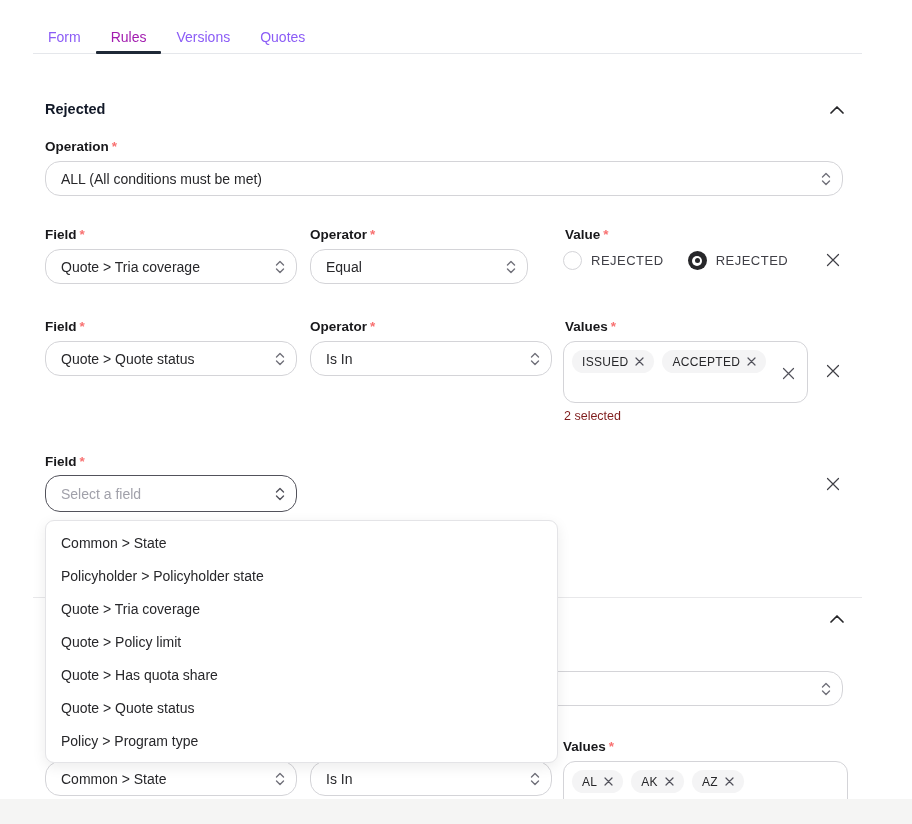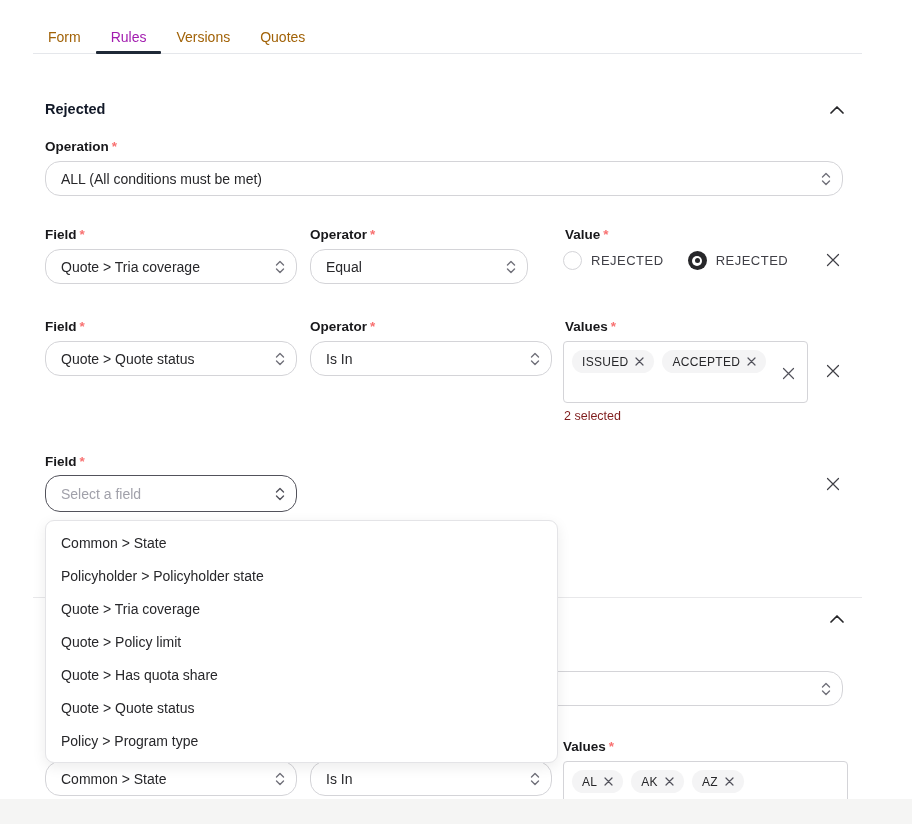--- a/index.html
+++ b/index.html
@@ -15,21 +15,21 @@
 
   
   .tabbar {
     left:33px; top:22px; width:829px; height:32px;
     border-bottom:1px solid #e5e7eb;
     display:flex; align-items:stretch;
   }
   .tab {
     position:relative;
     padding:7px 15px 0 15px;
-    font-size:14px; color:#a16207;
+    font-size:14px; color:#8b5cf6;
     cursor:pointer; white-space:nowrap;
   }
   .tab.active { color:#a21caf; font-weight:500; }
   .tab.active::after {
     content:""; position:absolute; left:0; right:0; bottom:-1px;
     height:3px; background:#1f2937; border-radius:1px;
   }
 
   
   .section-title { font-size:14.5px; font-weight:700; color:#111827; }
@@ -47,21 +47,21 @@
     padding:0 30px 0 15px;
     font-size:14px; color:#27272a;
     cursor:pointer; white-space:nowrap; overflow:hidden;
   }
   .select .caret { position:absolute; right:11px; top:50%; transform:translateY(-50%); display:flex; }
   .select.focused { border:1px solid #52525b; height:37px; }
   .placeholder { color:#a1a1aa; }
 
   
   .chipbox {
-    background:#fff; border:1px solid #d4d4d8; border-radius:4px;
+    background:#fff; border:1px solid #d4d4d8; border-radius:12px;
     padding:8px; display:flex; flex-wrap:wrap; gap:8px; align-content:flex-start;
   }
   .chip {
     background:#f4f4f5; border-radius:12px; height:23px;
     padding:0 10px; display:inline-flex; align-items:center; gap:7px;
     font-size:12px; color:#27272a; letter-spacing:0.3px; white-space:nowrap;
   }
   .chip .chip-x { display:flex; cursor:pointer; }
   .clear-x { position:absolute; cursor:pointer; display:flex; }
   .helper { font-size:12.5px; color:#7f1d1d; }

